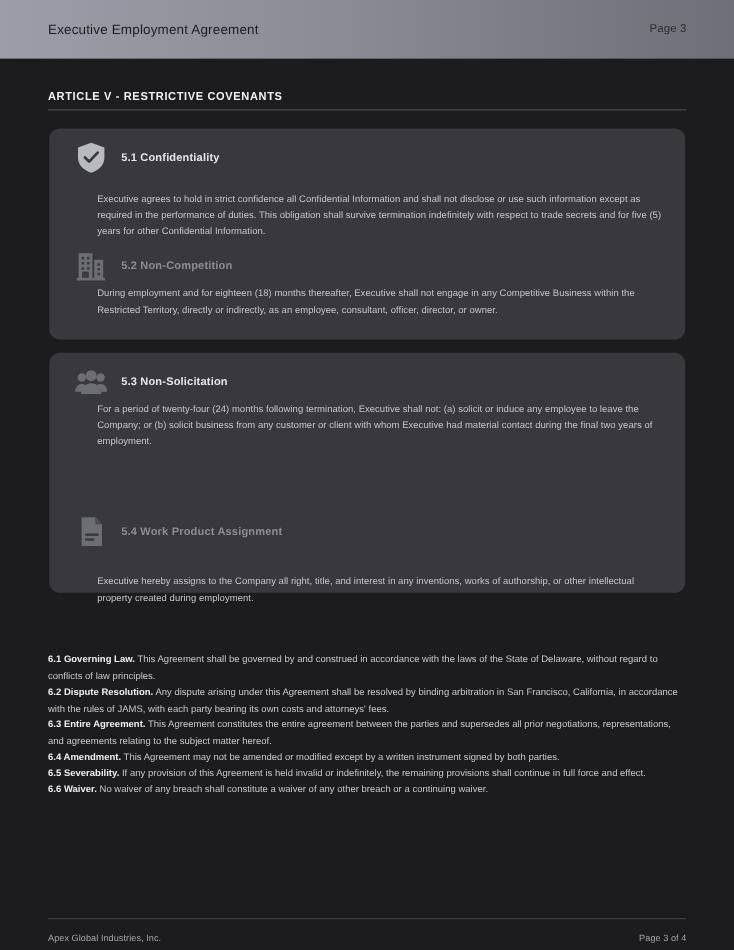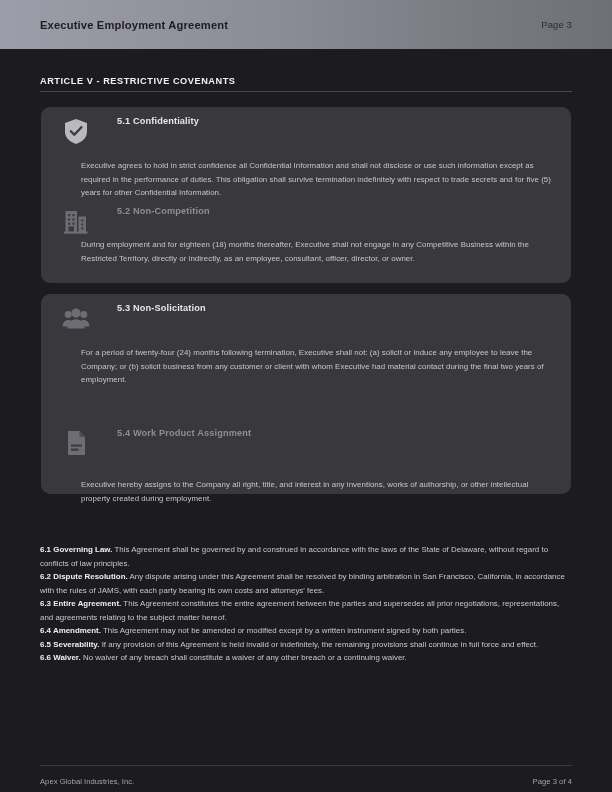--- a/index.html
+++ b/index.html
@@ -24,21 +24,21 @@
     width: 612px;
     height: 49px;
     background: linear-gradient(90deg, #9d9da9 0%, #8c8c96 45%, #7b7b84 75%, #6f6f78 100%);
     display: flex;
     align-items: center;
     justify-content: space-between;
     padding: 0 40px;
   }
   .doc-header-title {
     font-size: 11.2px;
-    font-weight: bold;
+    font-weight: normal;
     color: #1d1d20;
     letter-spacing: 0.15px;
   }
   .doc-header-page {
     font-size: 9.5px;
     color: #2b2b30;
     letter-spacing: 0.1px;
   }
 
   
@@ -88,21 +88,22 @@
   #card-two { top: 245px; height: 200px; }
 
   
   .clause {
     position: absolute;
     left: 20px;
     width: 492px;
   }
   .clause-head {
     display: flex;
-    gap: 26px;
+    align-items: center;
+    gap: 10px;
     height: 30px;
   }
   .clause-icon {
     width: 30px;
     height: 30px;
     flex: none;
     display: block;
   }
   .clause-title {
     font-size: 9.2px;
@@ -120,21 +121,21 @@
   }
 
   
   #clause-51 { top: 9px; }
   #clause-51 .clause-body { margin-top: 13px; padding-left: 20px; width: 490px; }
   #clause-52 { top: 99px; }
   #clause-52 .clause-body { margin-top: 2px; padding-left: 20px; width: 492px; }
 
   
   #clause-53 { top: 9px; }
-  #clause-53 .clause-body { margin-top: 13px; padding-left: 20px; width: 490px; }
+  #clause-53 .clause-body { margin-top: 1px; padding-left: 20px; width: 490px; }
   #clause-54 { top: 134px; }
   #clause-54 .clause-body { margin-top: 20px; padding-left: 20px; width: 492px; }
 
   
   .provisions {
     position: absolute;
     left: 40px;
     top: 494px;
     width: 532px;
     font-size: 7.9px;

